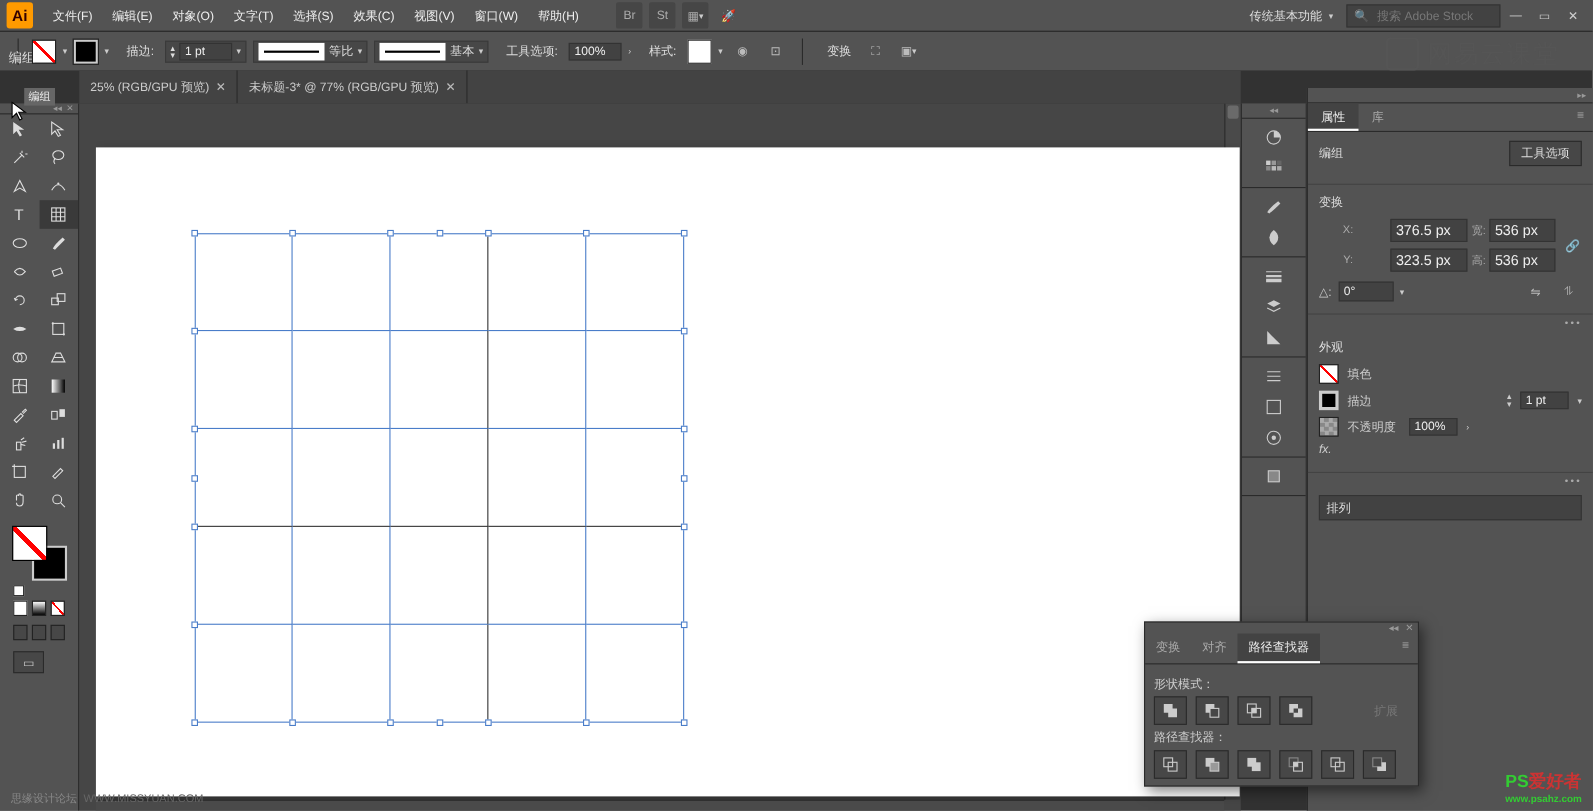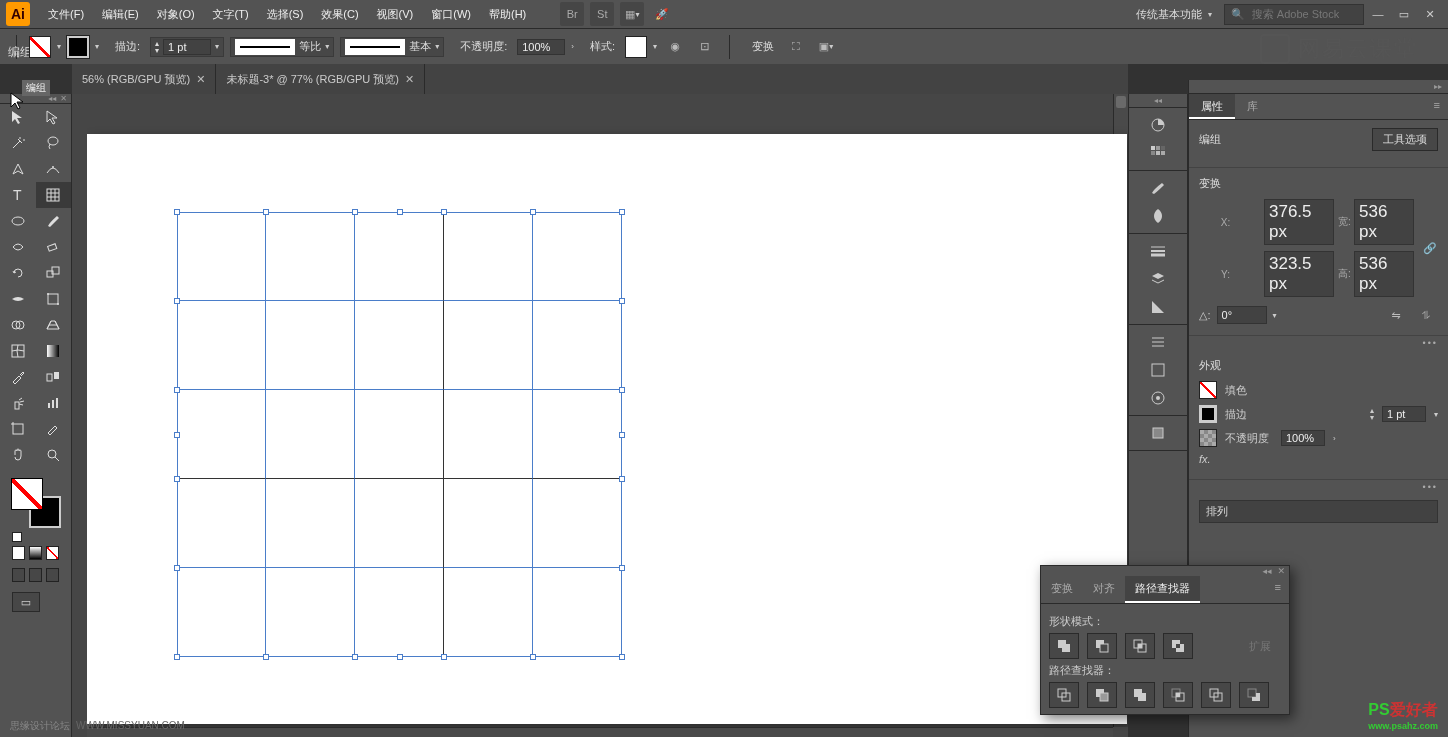--- a/index.html
+++ b/index.html
@@ -87,21 +87,21 @@
 .rpanel .pcoll { height:14px; border-bottom:1px solid #2a2a2a; display:flex; justify-content:flex-end; padding:0 6px; align-items:center; color:#999; font-size:8px; }
 .ptabs { display:flex; border-bottom:1px solid #2a2a2a; height:26px; }
 .ptab { padding:5px 12px; color:#aaa; }
 .ptab.active { background:#434343; color:#eee; border-bottom:2px solid #fff; }
 .pmenu { margin-left:auto; padding:5px 8px; color:#aaa; }
 .psection { padding:8px 10px; border-bottom:1px solid #434343; }
 .psection .shead { display:flex; align-items:center; margin-bottom:8px; }
 .psection .shead .ttl { color:#ddd; }
 .psection .shead .btn { margin-left:auto; background:#474747; border:1px solid #2a2a2a; padding:3px 10px; color:#ddd; font-size:11px; }
 .tgrid { display:grid; grid-template-columns: auto 12px 70px 12px 60px; gap:6px 4px; align-items:center; }
-.tgrid .fld { background:#424242; border:1px solid #333; padding:2px 4px; color:#eee; font-size:17px; }
+.tgrid .fld { background:#424242; border:1px solid #333; padding:2px 4px; color:#eee; font-size:13px; }
 .tgrid .lbl2 { color:#aaa; font-size:10px; text-align:center; }
 .rotrow { display:flex; align-items:center; gap:6px; margin-top:6px; }
 .rotrow .fld { background:#424242; border:1px solid #333; padding:2px 4px; color:#eee; font-size:11px; width:50px; }
 .more { text-align:right; padding:2px 10px; color:#aaa; font-size:9px; letter-spacing:2px; }
 .approw { display:flex; align-items:center; gap:8px; margin-bottom:6px; }
 .approw .sw2 { width:18px; height:18px; border:1px solid #222; }
 .approw .fld { background:#424242; border:1px solid #333; padding:1px 4px; color:#eee; font-size:11px; width:44px; }
 .qact { display:grid; grid-template-columns:1fr 1fr; gap:8px; padding:8px 10px; }
 .qact .qbtn { background:#474747; border:1px solid #2a2a2a; padding:5px 4px; text-align:center; color:#ddd; font-size:11px; }
 .arrangerow { padding:6px 10px; }
@@ -191,21 +191,21 @@
       <span>等比</span>
       <span class="chev">▾</span>
     </div>
   <div class="dd">
       <div class="stroke-preview">
         <div class="ln"></div>
       </div>
       <span>基本</span>
       <span class="chev">▾</span>
     </div>
-  <span class="lbl">不透明度:</span>
+  <span class="lbl">工具选项:</span>
   <div class="numin">100%</div>
   <span class="chev">›</span>
   <span class="lbl">样式:</span>
   <div class="swatch white"></div>
     <span class="chev">▾</span>
   <div class="iconbtn2">◉</div>
   <div class="iconbtn2">⊡</div>
   <div class="vdiv"></div>
   <span class="lbl">变换</span>
   <div class="iconbtn2">⛶</div>
@@ -213,21 +213,21 @@
   <div class="spacer" style="flex:1"></div>
 </div>
 
 <div class="wm1">
   <div class="wmlogo"></div>
   <span>网易云课堂</span>
 </div>
 
 <div class="tabbar">
   <div class="tab">
-    <span>56% (RGB/GPU 预览)</span>
+    <span>25% (RGB/GPU 预览)</span>
     <span class="close">✕</span>
   </div>
   <div class="tab">
     <span>未标题-3* @ 77% (RGB/GPU 预览)</span>
     <span class="close">✕</span>
   </div>
 </div>
 
 <div class="toolbox">
   <div class="tooltabs">

